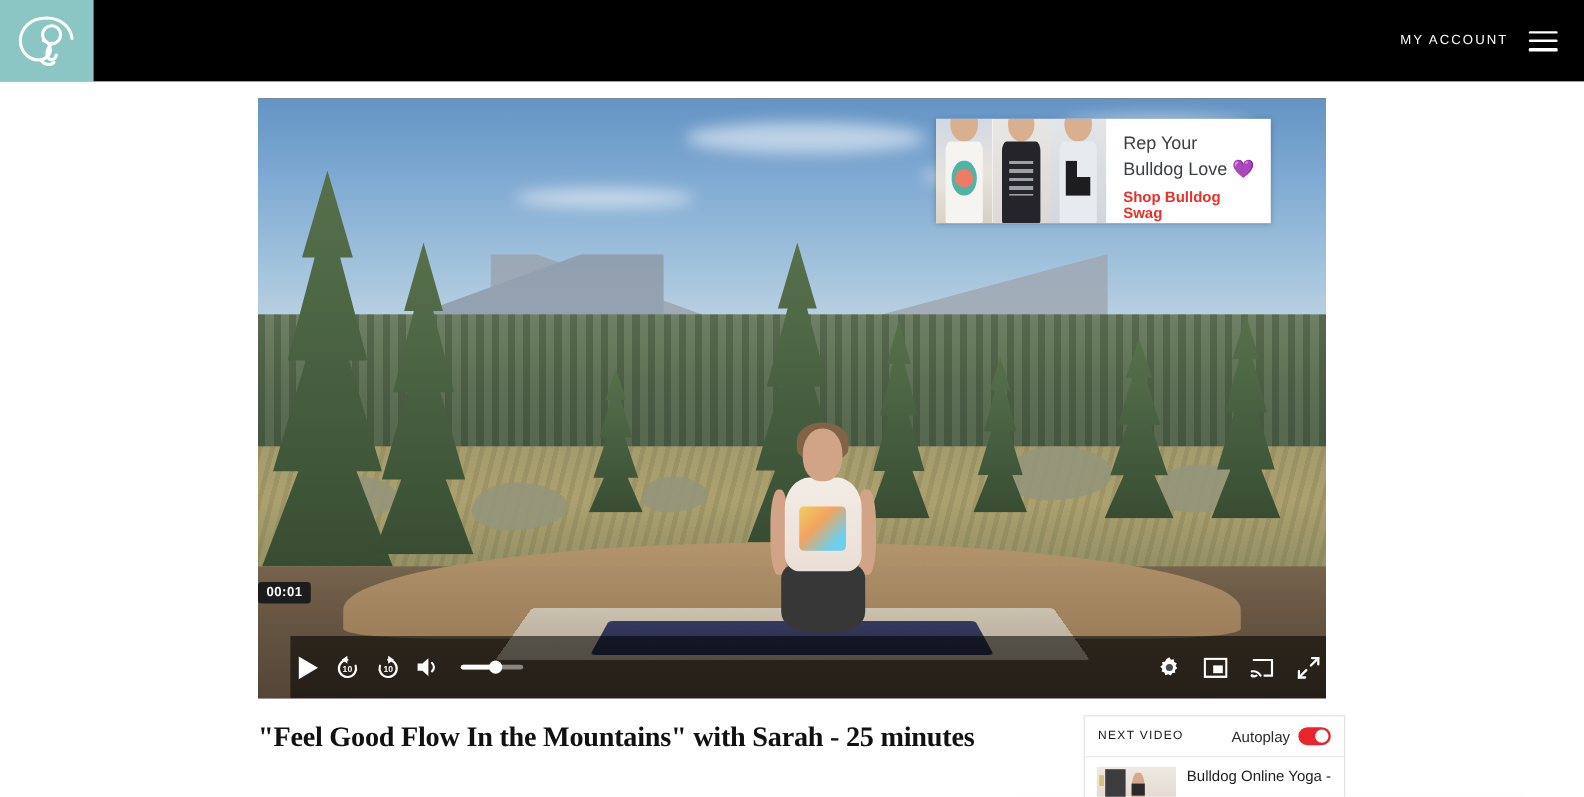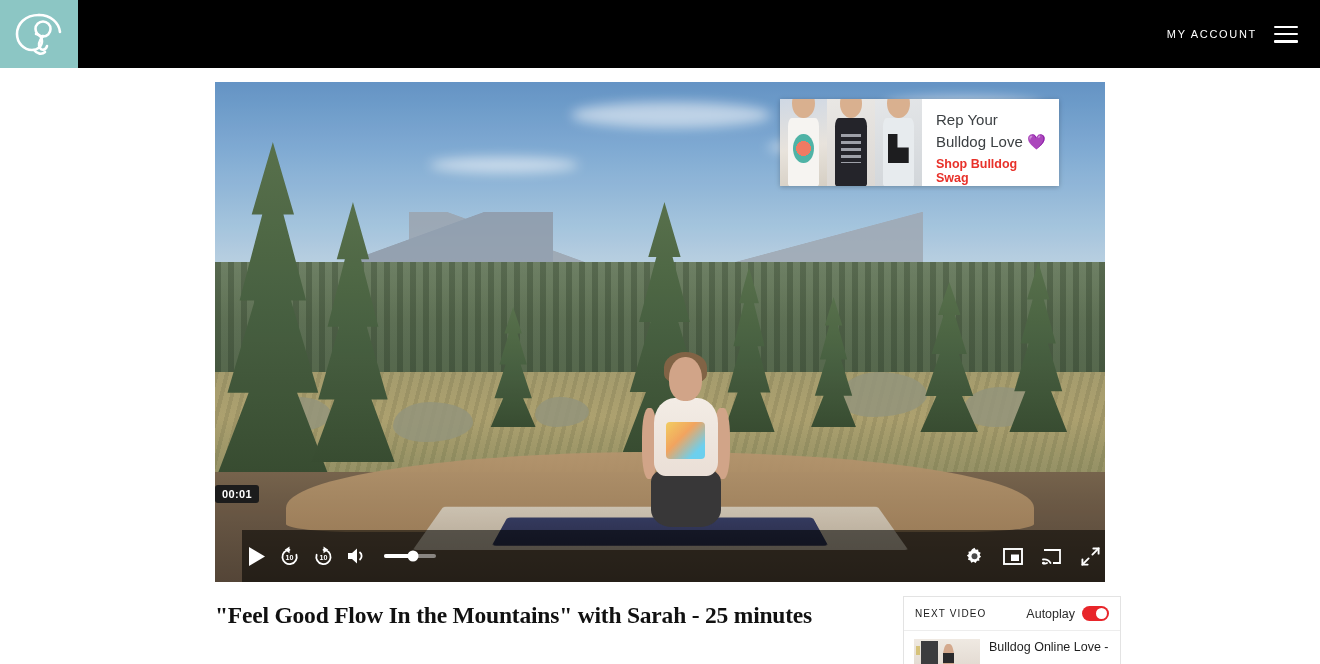--- a/index.html
+++ b/index.html
@@ -490,17 +490,17 @@
         </div>
       </div>
     </div>
     <div class="next-item">
       <div class="next-thumb">
         <div class="nt-lamp"></div>
           <div class="nt-wall"></div>
         <div class="nt-person"></div>
           <div class="nt-top"></div>
       </div>
-      <div class="next-title">Bulldog Online Love -</div>
+      <div class="next-title">Bulldog Online Yoga -</div>
     </div>
   </aside>
 
 </div>
 
 </body></html>

